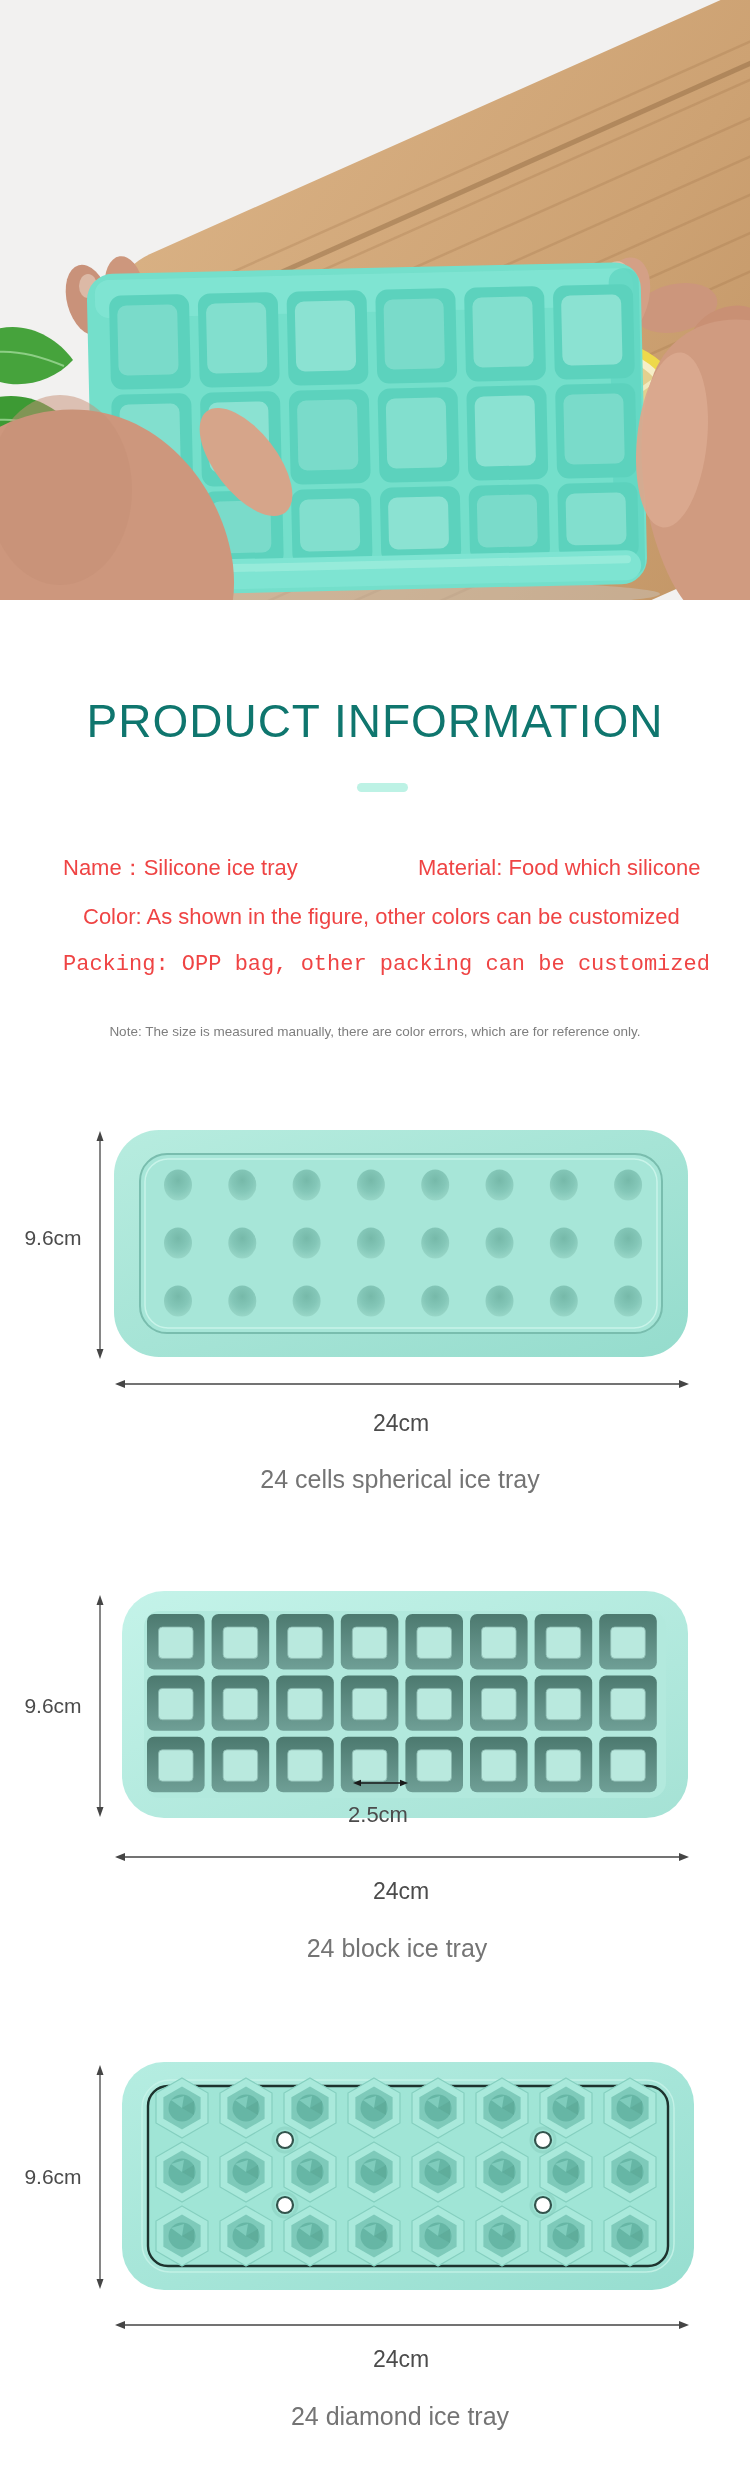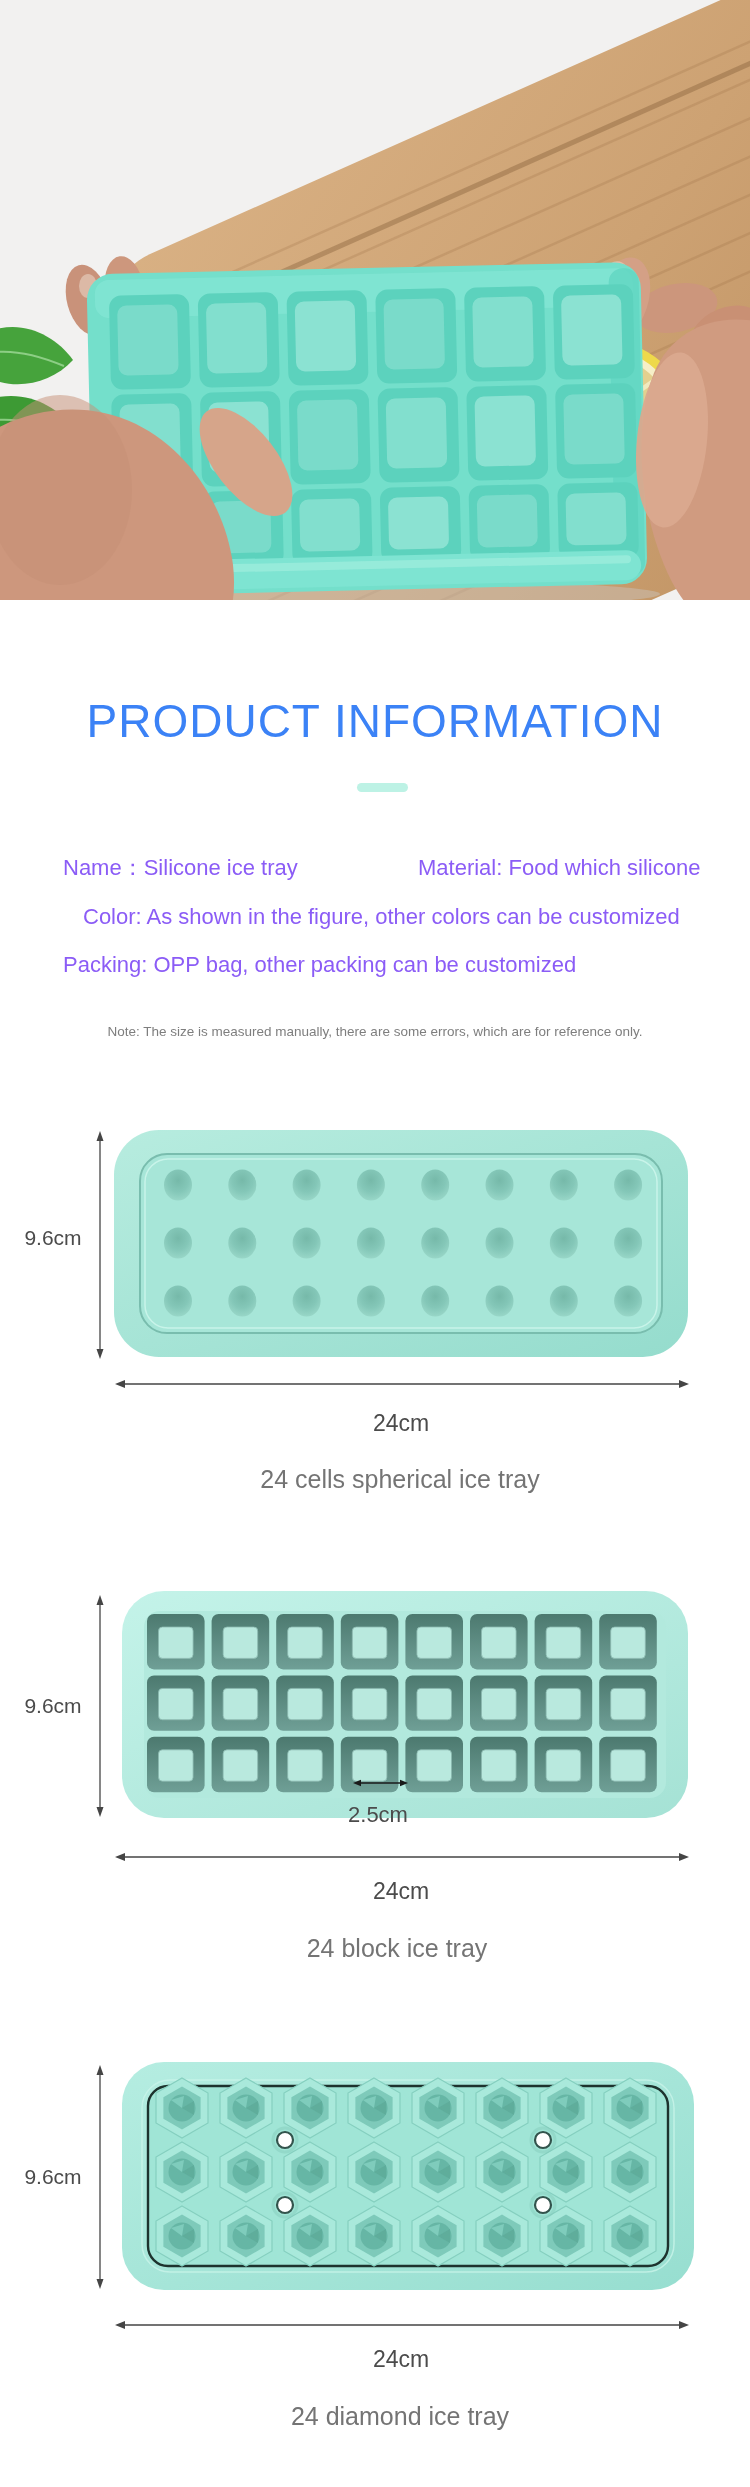--- a/index.html
+++ b/index.html
@@ -3,29 +3,29 @@
 <meta charset="utf-8">
 <style>
   * { margin:0; padding:0; box-sizing:border-box; }
   html,body { background:#ffffff; }
   body { font-family:"Liberation Sans", sans-serif; }
   .page { position:relative; width:750px; height:2487px; margin:0 auto; background:#ffffff; overflow:hidden; }
 
   .hero-svg { position:absolute; top:0; left:0; display:block; }
 
   .title { position:absolute; top:694px; left:0; width:750px; text-align:center;
-           font-size:46px; font-weight:400; color:#3b82f6; letter-spacing:1px; }
+           font-size:46px; font-weight:400; color:#0f766e; letter-spacing:1px; }
   .divider { position:absolute; top:783px; left:357px; width:51px; height:9px;
              border-radius:5px; background:#bdf2e5; }
 
-  .spec { position:absolute; font-size:22px; color:#8b5cf6; line-height:24px; white-space:nowrap; }
+  .spec { position:absolute; font-size:22px; color:#ef4444; line-height:24px; white-space:nowrap; }
   .spec-name     { top:856px; left:63px; }
   .spec-material { top:856px; left:418px; }
   .spec-color    { top:905px; left:63px;margin-left:20px; }
-  .spec-packing  { top:953px; left:63px; }
+  .spec-packing  { top:953px; left:63px;font-family:Liberation Mono, monospace; }
 
   .note { position:absolute; left:0; width:750px; text-align:center; color:#7e7e7e; font-size:13.5px; line-height:18px; }
   .note1 { top:1023px; }
   .note2 { top:1042px; }
 
   .diagram-svg { position:absolute; left:0; display:block; }
   #diagram-1 { top:1100px; }
   #diagram-2 { top:1560px; }
   #diagram-3 { top:2020px; }
 
@@ -177,21 +177,21 @@
   </svg>
 
   <h1 class="title">PRODUCT INFORMATION</h1>
   <div class="divider"></div>
 
   <div class="spec spec-name">Name：Silicone ice tray</div>
   <div class="spec spec-material">Material: Food which silicone</div>
   <div class="spec spec-color">Color: As shown in the figure, other colors can be customized</div>
   <div class="spec spec-packing">Packing: OPP bag, other packing can be customized</div>
 
-  <div class="note note1">Note: The size is measured manually, there are some errors, which are for reference only.</div>
+  <div class="note note1">Note: The size is measured manually, there are color errors, which are for reference only.</div>
 
   <svg id="diagram-1" class="diagram-svg" width="750" height="460" viewBox="0 0 750 460">
     <defs>
       <linearGradient id="frame1G" x1="0" y1="0" x2="1" y2="1">
         <stop offset="0" stop-color="#b7ecdf"></stop>
           <stop offset="1" stop-color="#95dccd"></stop>
       </linearGradient>
       <radialGradient id="bumpGrad" cx="0.5" cy="0.35" r="0.75">
         <stop offset="0" stop-color="#76b9a9"></stop>
           <stop offset="0.5" stop-color="#84c7b8"></stop>

